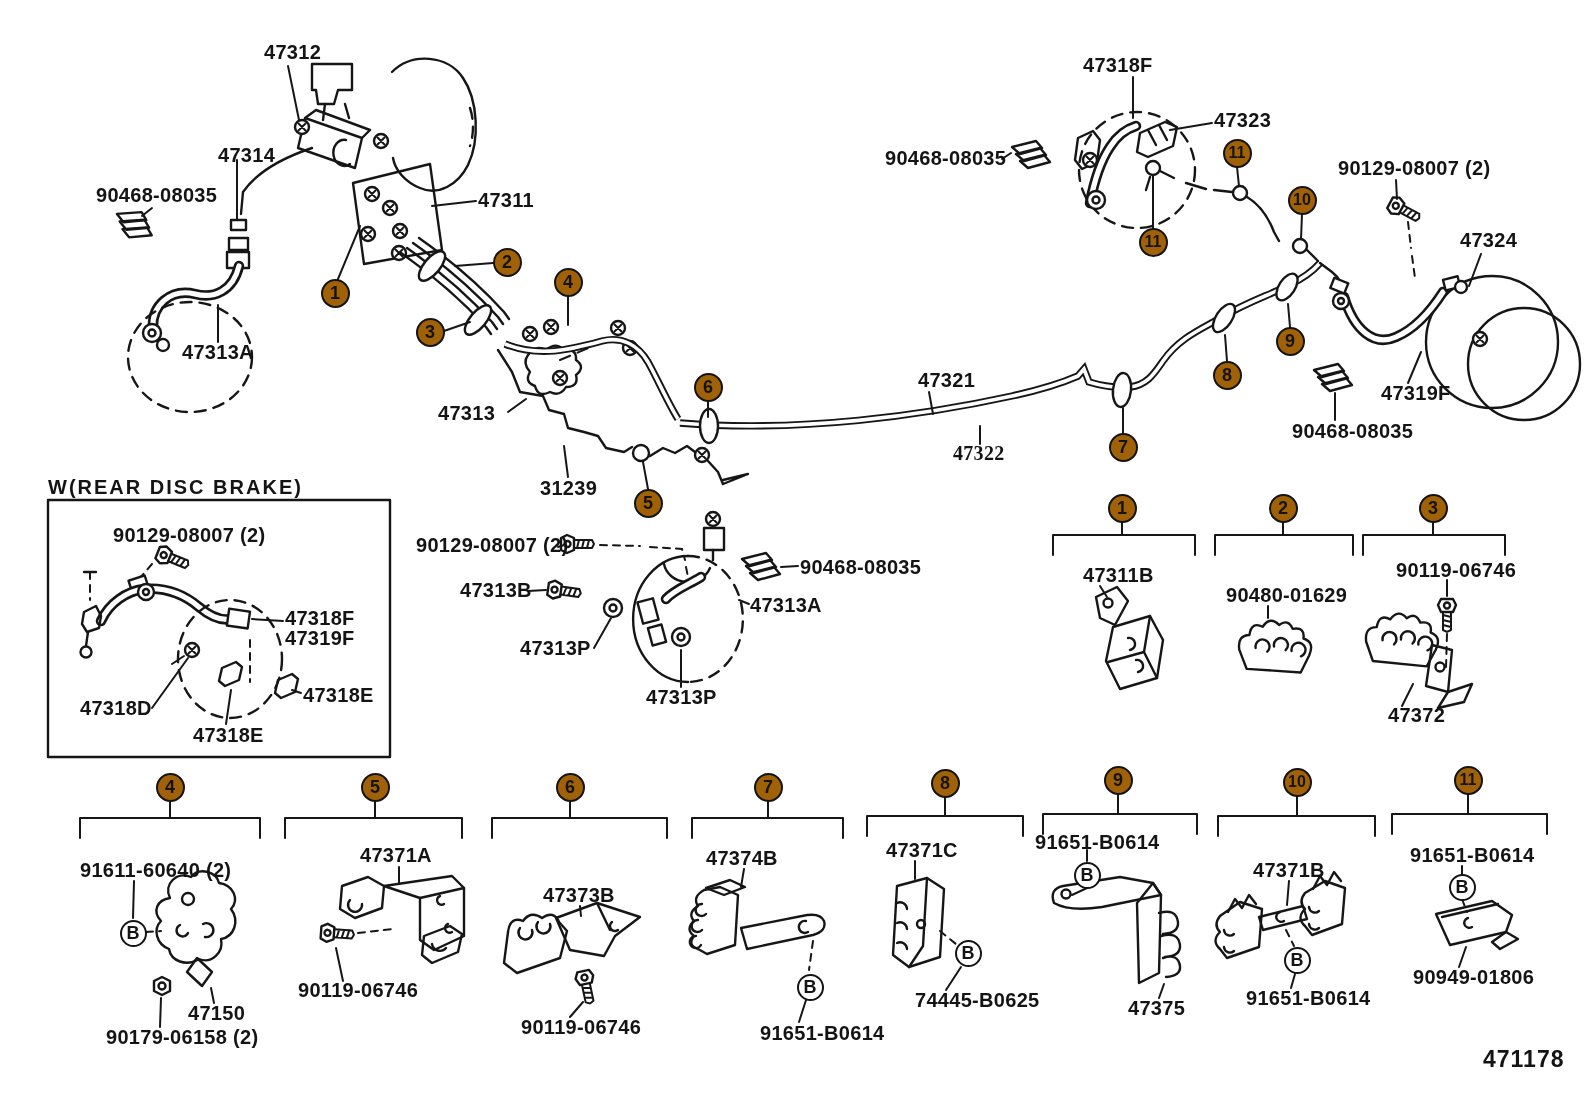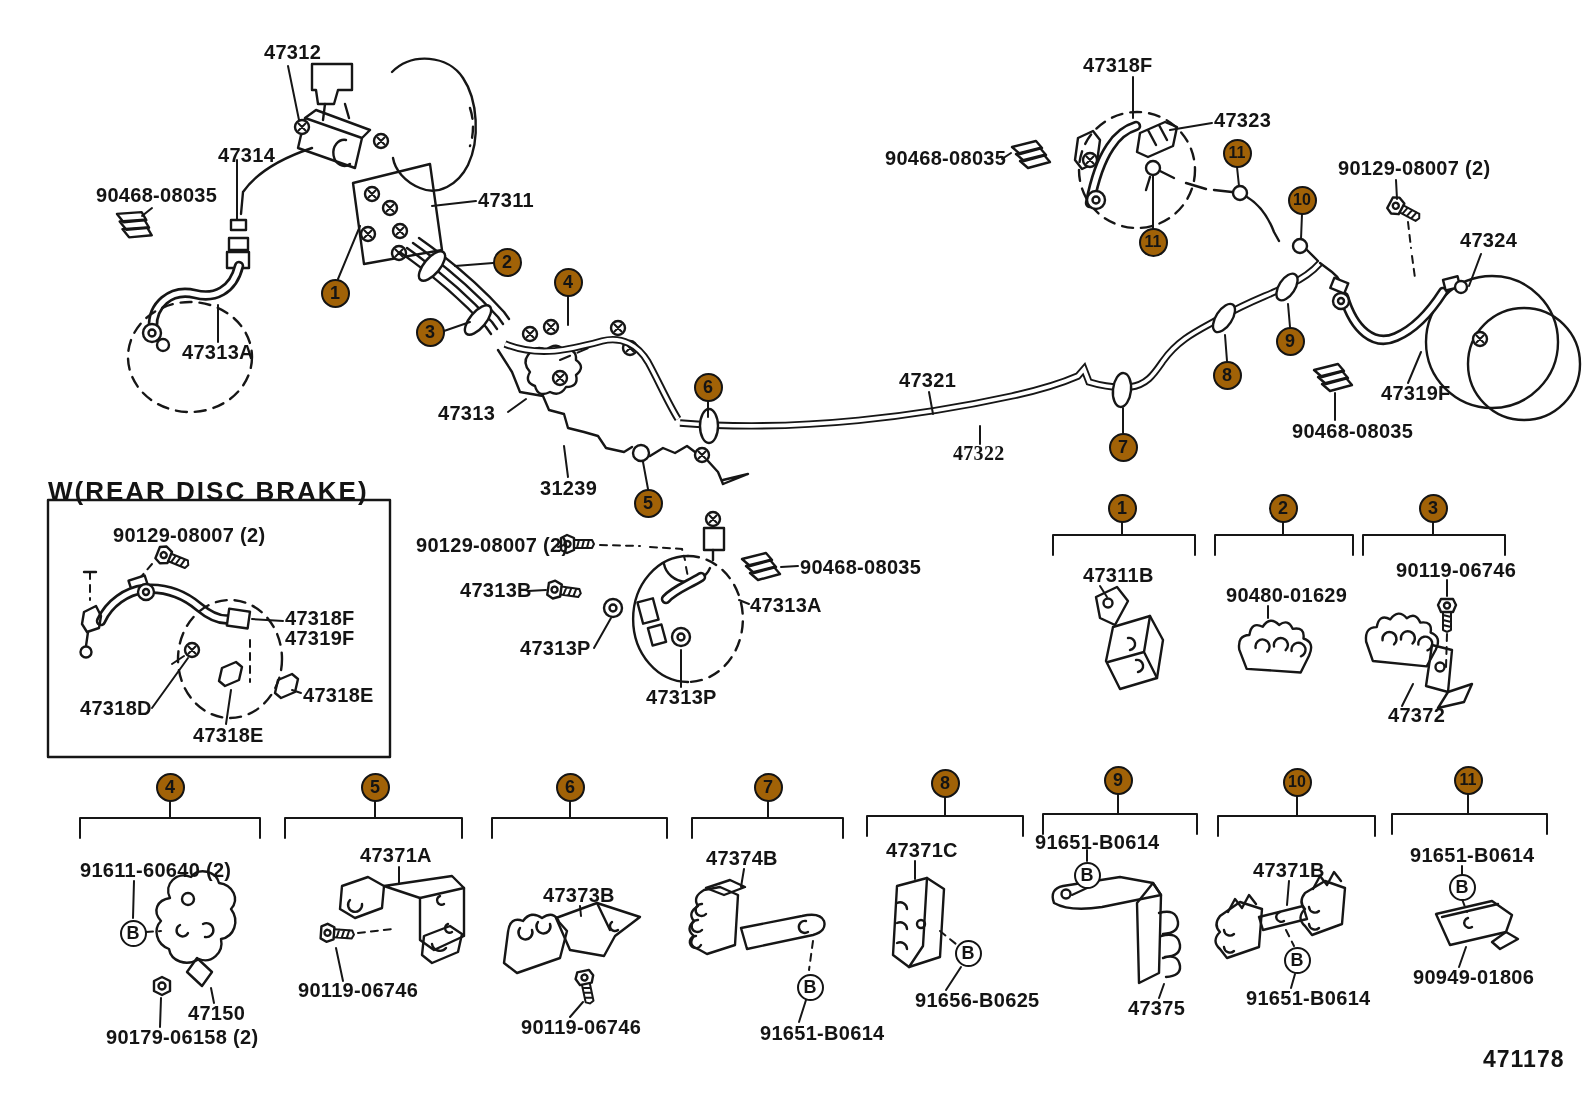--- a/index.html
+++ b/index.html
@@ -10,21 +10,21 @@
   .label{position:absolute;z-index:3;color:#141414;font-weight:700;font-size:20px;
          line-height:1;white-space:pre;letter-spacing:0.3px;}
   .callout{position:absolute;z-index:4;width:29px;height:29px;box-sizing:border-box;
            border:2.6px solid #141414;border-radius:50%;background:#a16207;color:#141414;
            display:flex;align-items:center;justify-content:center;
            font-size:18px;font-weight:700;}
   .bmark{position:absolute;z-index:4;width:27px;height:27px;box-sizing:border-box;
          border:2.4px solid #141414;border-radius:50%;background:#fff;color:#141414;
          display:flex;align-items:center;justify-content:center;font-size:18px;font-weight:700;}
   #inset-title{position:absolute;left:48px;top:476px;z-index:3;color:#141414;
-               font-weight:700;font-size:26px;letter-spacing:2px;}
+               font-weight:700;font-size:20px;letter-spacing:2px;}
   #figure-number{position:absolute;left:1483px;top:1046px;z-index:3;color:#141414;
                  font-weight:700;font-size:23px;letter-spacing:1px;}
   
   .ln{stroke:#161616;stroke-width:2.4;fill:none;stroke-linecap:round;stroke-linejoin:round;}
   .ld{stroke:#161616;stroke-width:2;fill:none;stroke-linecap:round;}
   .dash{stroke-dasharray:11 8;}
   .dsh2{stroke-dasharray:7 6;}
   .po{stroke:#161616;stroke-width:7.4;fill:none;stroke-linecap:butt;}
   .pi{stroke:#ffffff;stroke-width:3.6;fill:none;stroke-linecap:butt;}
   .ho{stroke:#161616;stroke-width:10.5;fill:none;stroke-linecap:round;}
@@ -382,21 +382,21 @@
   <div id="inset-title">W(REAR DISC BRAKE)</div>
   <div id="figure-number">471178</div>
   <div id="overlay">
       <div class="label" style="left: 264px; top: 42px;">47312</div>
       <div class="label" style="left: 218px; top: 145px;">47314</div>
       <div class="label" style="left: 96px; top: 185px;">90468-08035</div>
       <div class="label" style="left: 478px; top: 190px;">47311</div>
       <div class="label" style="left: 182px; top: 342px;">47313A</div>
       <div class="label" style="left: 438px; top: 403px;">47313</div>
       <div class="label" style="left: 540px; top: 478px;">31239</div>
-      <div class="label" style="left: 899px; top: 370px;">47321</div>
+      <div class="label" style="left: 918px; top: 370px;">47321</div>
       <div class="label" style="left: 953px; top: 443px; font-family: Liberation Serif, serif;">47322</div>
       <div class="label" style="left: 1083px; top: 55px;">47318F</div>
       <div class="label" style="left: 1214px; top: 110px;">47323</div>
       <div class="label" style="left: 885px; top: 148px;">90468-08035</div>
       <div class="label" style="left: 1338px; top: 158px;">90129-08007 (2)</div>
       <div class="label" style="left: 1460px; top: 230px;">47324</div>
       <div class="label" style="left: 1381px; top: 383px;">47319F</div>
       <div class="label" style="left: 1292px; top: 421px;">90468-08035</div>
       <div class="label" style="left: 416px; top: 535px;">90129-08007 (2)</div>
       <div class="label" style="left: 460px; top: 580px;">47313B</div>
@@ -417,21 +417,21 @@
       <div class="label" style="left: 80px; top: 860px;">91611-60640 (2)</div>
       <div class="label" style="left: 188px; top: 1003px;">47150</div>
       <div class="label" style="left: 106px; top: 1027px;">90179-06158 (2)</div>
       <div class="label" style="left: 360px; top: 845px;">47371A</div>
       <div class="label" style="left: 298px; top: 980px;">90119-06746</div>
       <div class="label" style="left: 543px; top: 885px;">47373B</div>
       <div class="label" style="left: 521px; top: 1017px;">90119-06746</div>
       <div class="label" style="left: 706px; top: 848px;">47374B</div>
       <div class="label" style="left: 760px; top: 1023px;">91651-B0614</div>
       <div class="label" style="left: 886px; top: 840px;">47371C</div>
-      <div class="label" style="left: 915px; top: 990px;">91656-B0625</div>
+      <div class="label" style="left: 915px; top: 990px;">74445-B0625</div>
       <div class="label" style="left: 1035px; top: 832px;">91651-B0614</div>
       <div class="label" style="left: 1128px; top: 998px;">47375</div>
       <div class="label" style="left: 1253px; top: 860px;">47371B</div>
       <div class="label" style="left: 1246px; top: 988px;">91651-B0614</div>
       <div class="label" style="left: 1410px; top: 845px;">91651-B0614</div>
       <div class="label" style="left: 1413px; top: 967px;">90949-01806</div>
       <div class="callout" style="left: 320.5px; top: 278.5px;">1</div>
       <div class="callout" style="left: 492.5px; top: 247.5px;">2</div>
       <div class="callout" style="left: 415.5px; top: 317.5px;">3</div>
       <div class="callout" style="left: 553.5px; top: 267.5px;">4</div>

